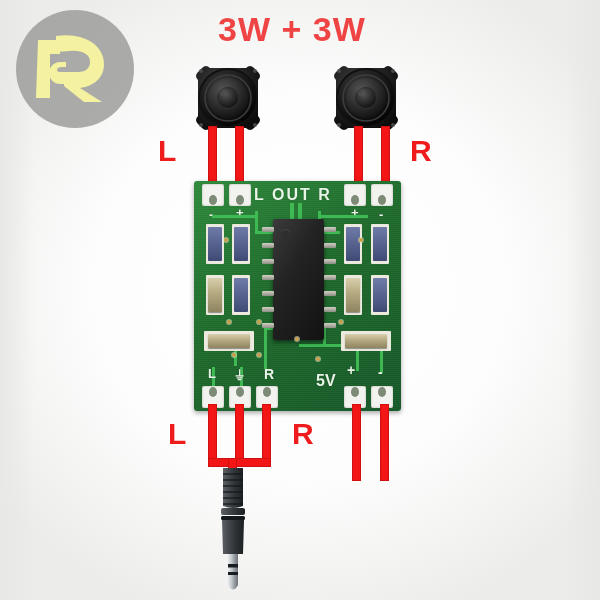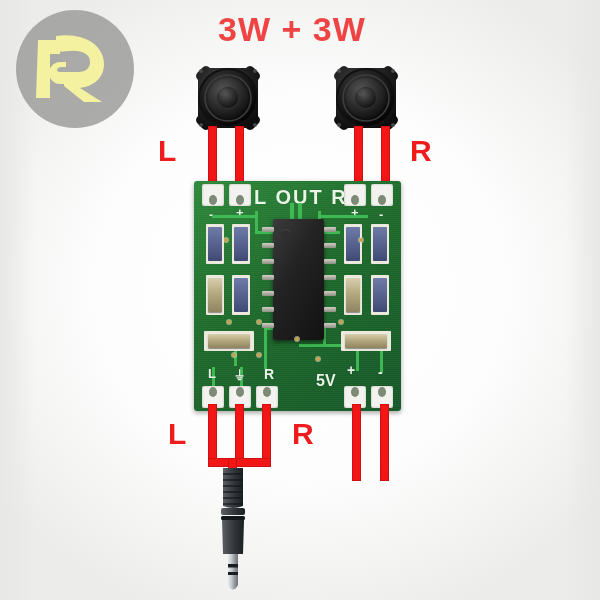--- a/index.html
+++ b/index.html
@@ -277,21 +277,21 @@
 
     <div class="pad" style="left:8px;  top:3px;  width:22px; height:22px;"></div>
     <div class="pad-hole" style="left:15px; top:14px; width:8px; height:10px;"></div>
     <div class="pad" style="left:35px; top:3px;  width:22px; height:22px;"></div>
     <div class="pad-hole" style="left:42px; top:14px; width:8px; height:10px;"></div>
     <div class="pad" style="left:150px;top:3px;  width:22px; height:22px;"></div>
     <div class="pad-hole" style="left:157px;top:14px; width:8px; height:10px;"></div>
     <div class="pad" style="left:177px;top:3px;  width:22px; height:22px;"></div>
     <div class="pad-hole" style="left:184px;top:14px; width:8px; height:10px;"></div>
 
-    <div class="silk" style="left:60px; top:6px; font-size:20px; letter-spacing:2px;">L  OUT  R</div>
+    <div class="silk" style="left:60px; top:6px; font-size:16px; letter-spacing:2px;">L  OUT  R</div>
 
     <div class="silk" style="left:15px; top:27px; font-size:13px;">-</div>
     <div class="silk" style="left:42px; top:25px; font-size:13px;">+</div>
     <div class="silk" style="left:157px;top:25px; font-size:13px;">+</div>
     <div class="silk" style="left:185px;top:27px; font-size:13px;">-</div>
 
     <div class="trace" style="left:18px; top:34px; width:46px; height:3px;"></div>
     <div class="trace" style="left:61px; top:30px; width:3px;  height:22px;"></div>
     <div class="trace" style="left:61px; top:50px; width:22px; height:3px;"></div>
     <div class="trace" style="left:124px;top:34px; width:50px; height:3px;"></div>

